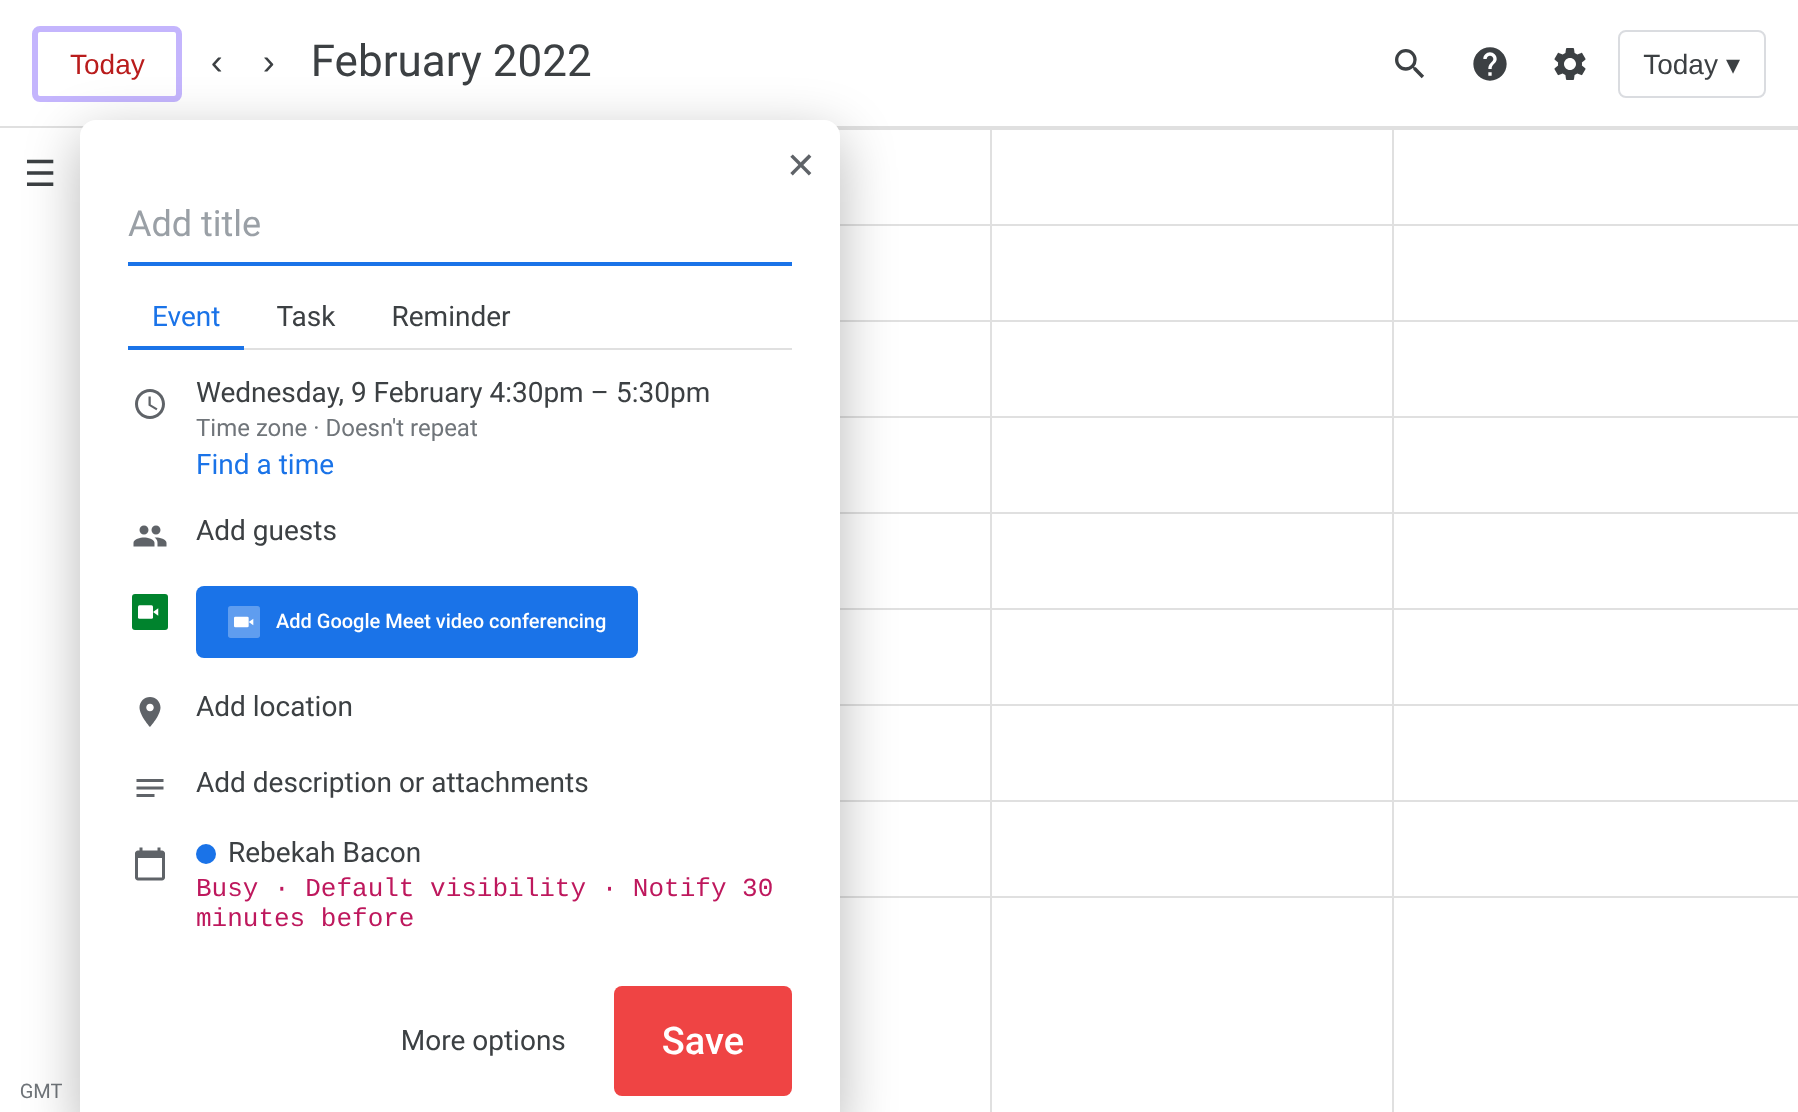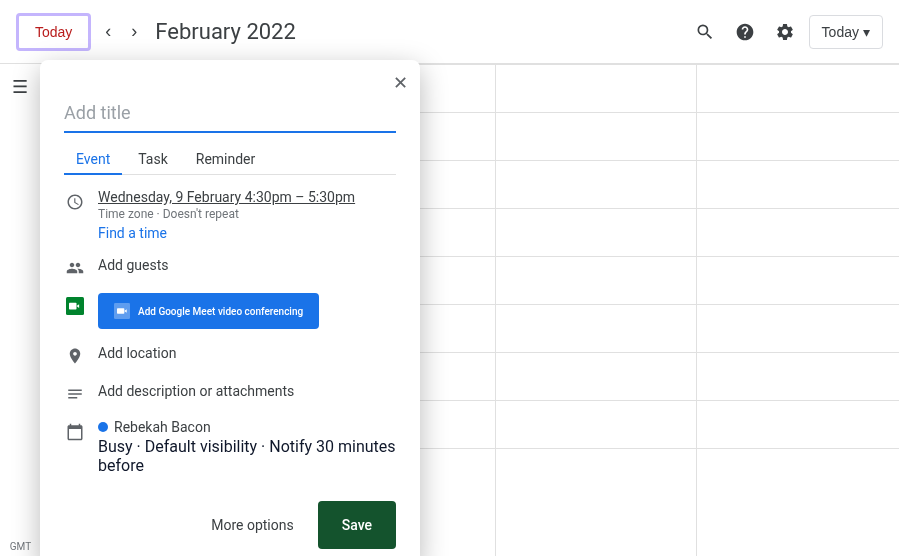--- a/index.html
+++ b/index.html
@@ -310,21 +310,20 @@
       font-size: 18px;
       flex-shrink: 0;
       margin-top: 2px;
     }
     .row-content {
       flex: 1;
     }
     .datetime-line {
       font-size: 14px;
       color: #3c4043;
-      text-decoration: underline;
     }
     .timezone-line {
       font-size: 12px;
       color: #70757a;
       margin-top: 2px;
     }
     .find-time-link {
       color: #1a73e8;
       font-size: 14px;
       cursor: pointer;
@@ -365,49 +364,50 @@
       gap: 6px;
     }
     .cal-dot {
       width: 10px;
       height: 10px;
       border-radius: 50%;
       background: #1a73e8;
       display: inline-block;
     }
     .cal-sub {
-      font-size: 16px;
-      color: #0f172a;
+      font-size: 13px;
+      color: #be185d;
       margin-top: 2px;
+      font-family: Liberation Mono, monospace;
     }
 
     .modal-footer {
       display: flex;
       justify-content: flex-end;
       align-items: center;
       padding: 12px 24px 0;
       gap: 8px;
     }
     .more-options-btn {
       background: none;
       border: none;
       color: #3c4043;
       font-size: 14px;
       cursor: pointer;
       padding: 8px 16px;
       border-radius: 4px;
       font-family: inherit;
     }
     .save-btn {
-      background: #14532d;
+      background: #ef4444;
       color: #fff;
       border: none;
       border-radius: 4px;
       padding: 16px 24px;
-      font-size: 14px;
+      font-size: 19px;
       cursor: pointer;
       font-family: inherit;
       font-weight: 500;
     }
   </style>
 </head>
 <body>
 
 <div class="top-bar">
   <button class="today-btn">Today</button>

